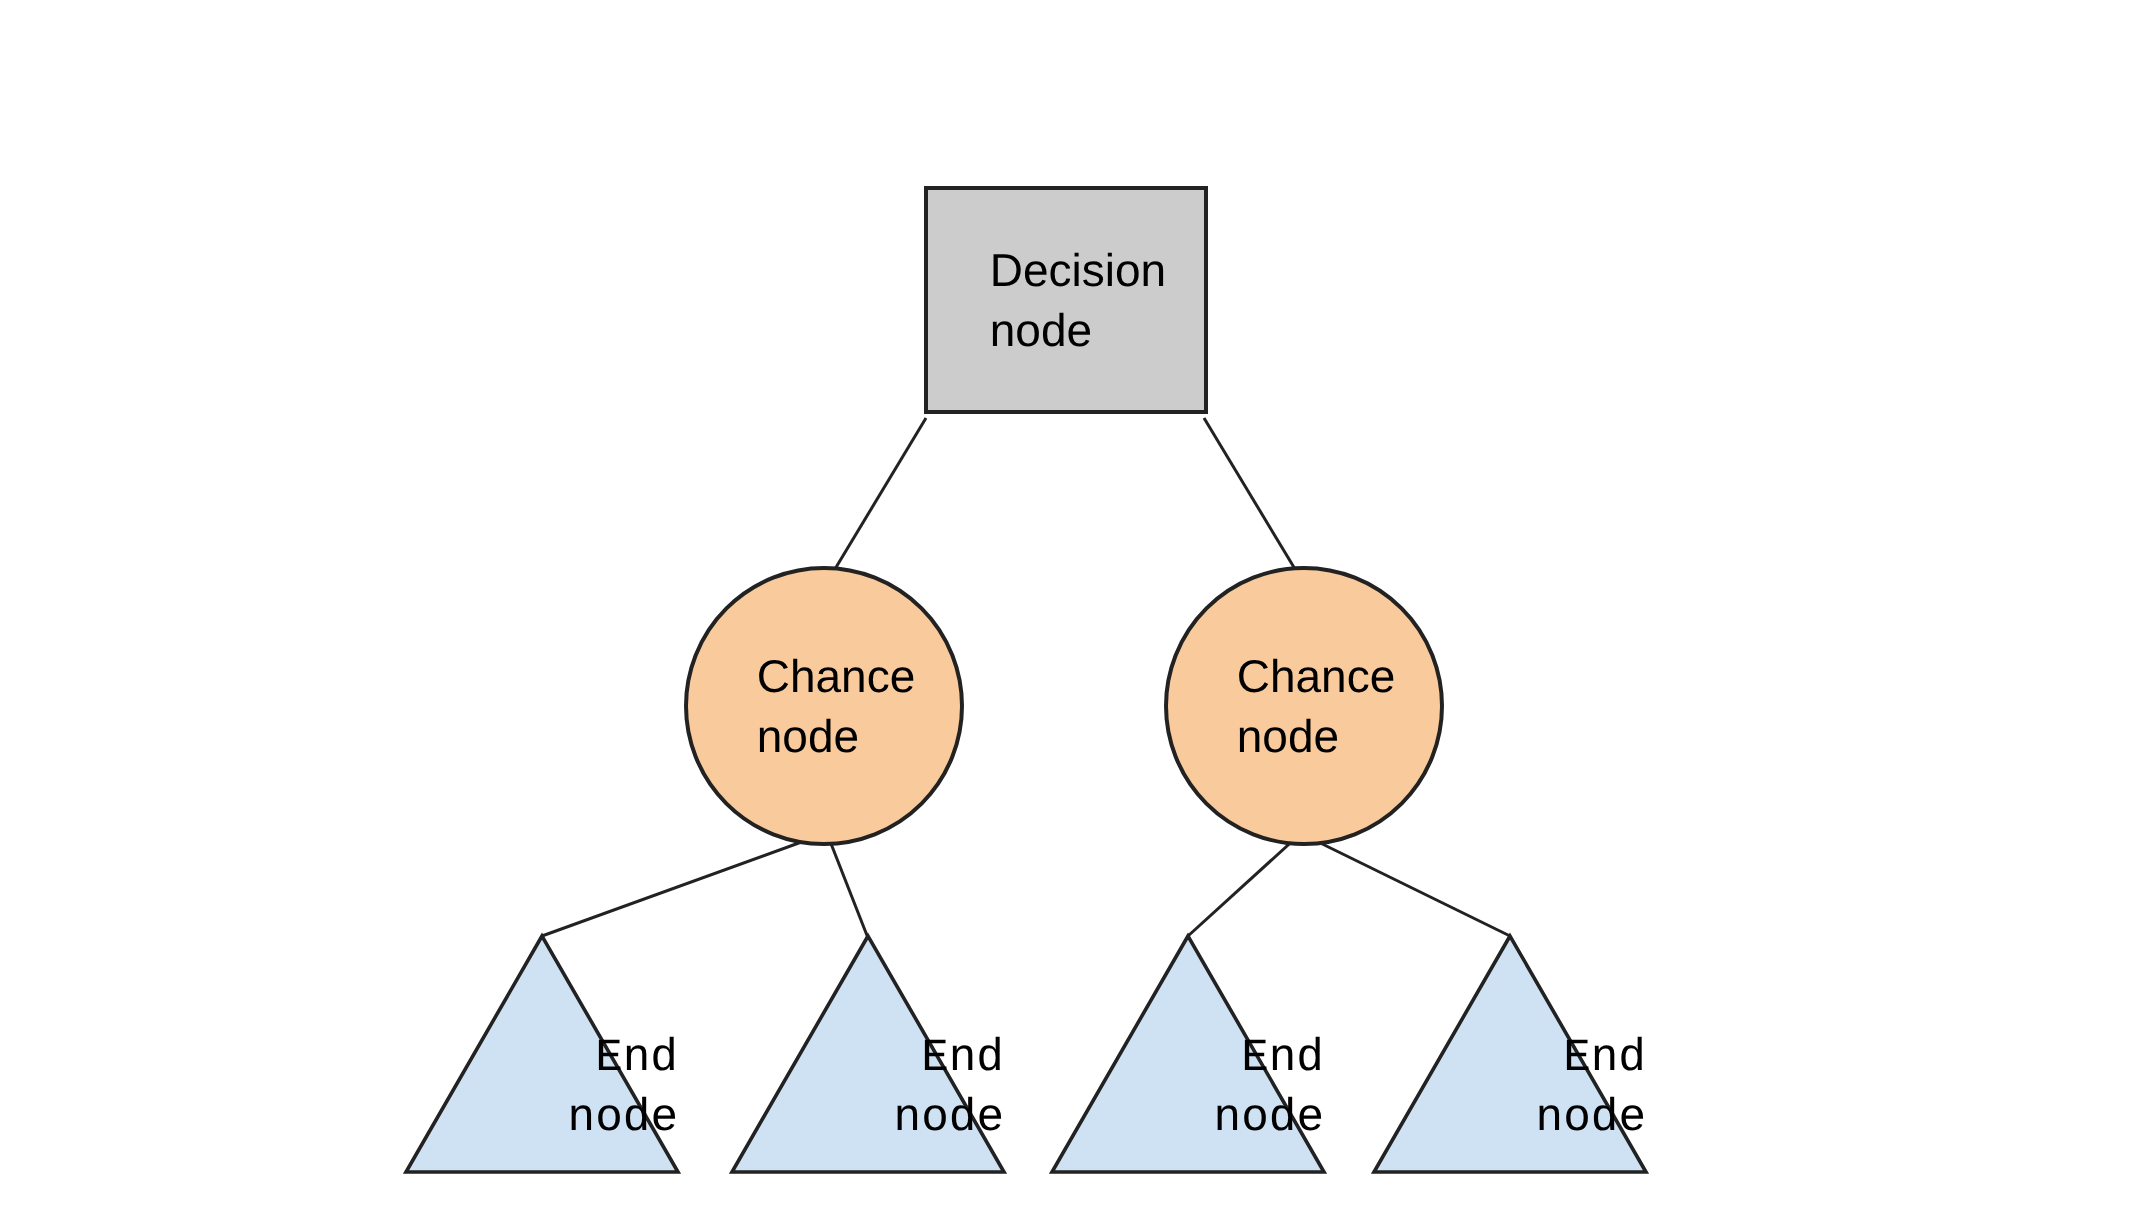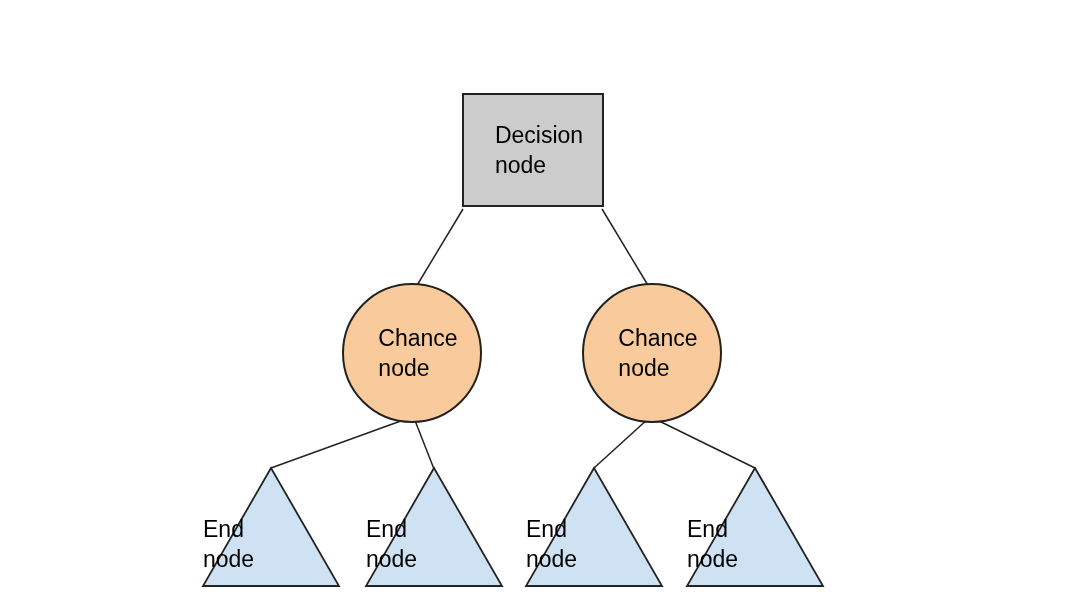--- a/index.html
+++ b/index.html
@@ -68,22 +68,23 @@
     text-align: left;
   }
   .tri-label {
     position: absolute;
     top: 514px;
     width: 136px;
     height: 60px;
     font-size: 23px;
     line-height: 30px;
     white-space: pre-line;
-    text-align: left;
+    text-align: right;
     color: var(--text);
+    font-family: Liberation Mono, monospace;
   }
   #end-label-1 { left: 203px; }
   #end-label-2 { left: 366px; }
   #end-label-3 { left: 526px; }
   #end-label-4 { left: 687px; }
 </style>
 </head>
 <body>
 
 <div class="canvas">

